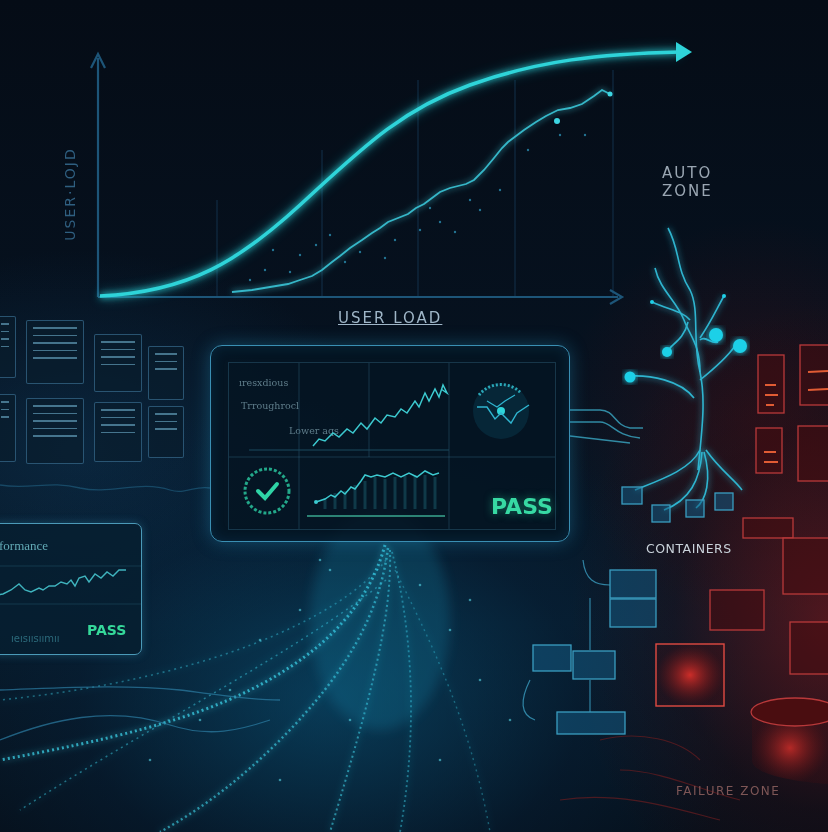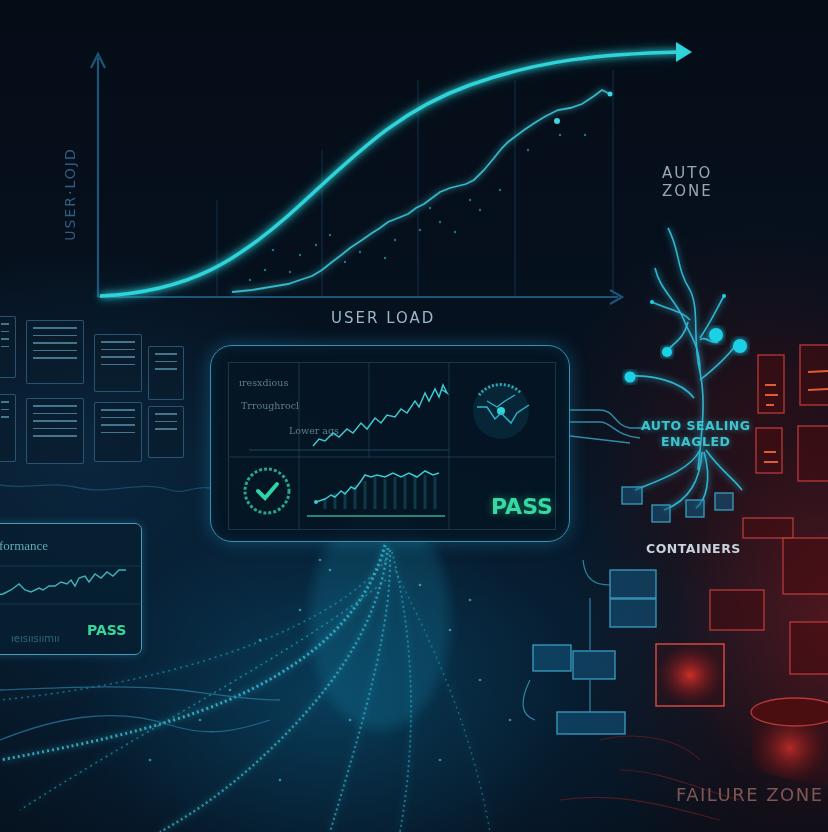--- a/index.html
+++ b/index.html
@@ -7,27 +7,27 @@
     #stage{position:relative;width:828px;height:832px;overflow:hidden;
       background:
         radial-gradient(ellipse 260px 320px at 830px 620px, rgba(140,20,20,0.55), rgba(60,8,10,0.25) 60%, transparent 100%),
         radial-gradient(ellipse 200px 200px at 760px 420px, rgba(90,15,18,0.35), transparent 100%),
         radial-gradient(ellipse 420px 300px at 330px 700px, rgba(10,90,130,0.55), rgba(6,40,70,0.3) 60%, transparent 100%),
         radial-gradient(ellipse 300px 200px at 80px 450px, rgba(15,60,95,0.45), transparent 100%),
         linear-gradient(180deg,#050c16 0%,#061220 45%,#071a2a 75%,#06101b 100%);}
     .abs{position:absolute;}
     svg.layer{position:absolute;left:0;top:0;}
     .label{position:absolute;letter-spacing:2px;font-family:"DejaVu Sans",sans-serif;}
-    .xlabel{left:331px;top:309px;color:#9fb6c8;font-size:15px;}
+    .xlabel{left:338px;top:309px;color:#9fb6c8;font-size:15px;text-decoration:underline;}
     .ylabel{left:20px;top:186px;color:#2f5f80;font-size:14px;transform:rotate(-90deg);transform-origin:center;width:100px;text-align:center;}
     .userload2{left:662px;top:164px;color:#9aa6b2;font-size:15px;line-height:18px;letter-spacing:2px;}
     .autoscale{left:641px;top:418px;color:#3fc3cc;font-size:12.5px;line-height:16px;text-align:center;letter-spacing:0.5px;font-weight:bold;text-shadow:0 0 6px rgba(40,200,220,0.6);}
-    .containers{left:646px;top:541px;color:#c9d2da;font-size:12.5px;font-weight:bold;letter-spacing:0.5px;}
-    .failure{left:676px;top:784px;color:#7e5656;font-size:18px;letter-spacing:1.5px;}
-    .panel{position:absolute;left:210px;top:345px;width:358px;height:195px;border:1.5px solid #3a8fb3;border-radius:22px;
+    .containers{left:646px;top:541px;color:#c9d2da;font-size:12.5px;font-weight:normal;letter-spacing:0.5px;}
+    .failure{left:676px;top:784px;color:#7e5656;font-size:12px;letter-spacing:1.5px;}
+    .panel{position:absolute;left:210px;top:345px;width:358px;height:195px;border:1.5px solid #3a8fb3;border-radius:12px;
       background:rgba(4,20,34,0.88);box-shadow:0 0 18px rgba(40,160,210,0.35), inset 0 0 14px rgba(30,120,170,0.2);}
     .panel-inner{position:absolute;left:17px;top:16px;width:326px;height:166px;border:1px solid rgba(60,120,150,0.35);}
     .metric{position:absolute;color:#5f7d8a;font-size:9.5px;font-family:"DejaVu Serif",serif;}
     .pass-big{position:absolute;left:262px;top:131px;color:#37d9a3;font-size:22px;font-weight:bold;text-shadow:0 0 8px rgba(40,220,160,0.5);}
     .left-panel{position:absolute;left:-10px;top:523px;width:150px;height:130px;border:1.3px solid #4b9ab8;border-radius:7px;
       background:rgba(6,30,48,0.85);box-shadow:0 0 10px rgba(60,170,210,0.3);}
     .perf{position:absolute;left:8px;top:14px;color:#62a9b5;font-size:13px;font-family:Liberation Serif, serif;}
     .pass-small{position:absolute;left:96px;top:98px;color:#35d89a;font-size:14px;font-weight:bold;}
     .foot-small{position:absolute;left:20px;top:109px;color:#2c6a7b;font-size:10px;}
     .monitor{position:absolute;border:1.5px solid rgba(70,130,170,0.55);background:rgba(8,28,44,0.7);border-radius:2px;}
@@ -325,19 +325,15 @@
     <div class="perf">formance</div>
     <svg class="abs" style="left:0;top:30px;" width="150" height="60" viewBox="0 0 150 60">
       <line x1="0" y1="12" x2="150" y2="12" stroke="#12384c" stroke-width="1"></line>
       <polyline fill="none" stroke="#3fb3bd" stroke-width="1.4" points="0,42 12,40 20,36 28,30 34,36 40,38 48,34 52,36 58,32 64,32 70,28 76,30 80,26 84,32 88,24 94,22 98,28 104,20 110,24 116,18 122,22 128,16 135,16"></polyline>
       <line x1="0" y1="50" x2="150" y2="50" stroke="#12384c" stroke-width="1"></line>
     </svg>
     <div class="foot-small">ıeısıısıımıı</div>
     <div class="pass-small">PASS</div>
   </div>
 
-  <div class="label autoscale">
-    <div>AUTO SEALING</div>
-    <div>ENAGLED</div>
-  </div>
   <div class="label containers">CONTAINERS</div>
   <div class="label failure">FAILURE ZONE</div>
 </div>
 
 </body></html>

